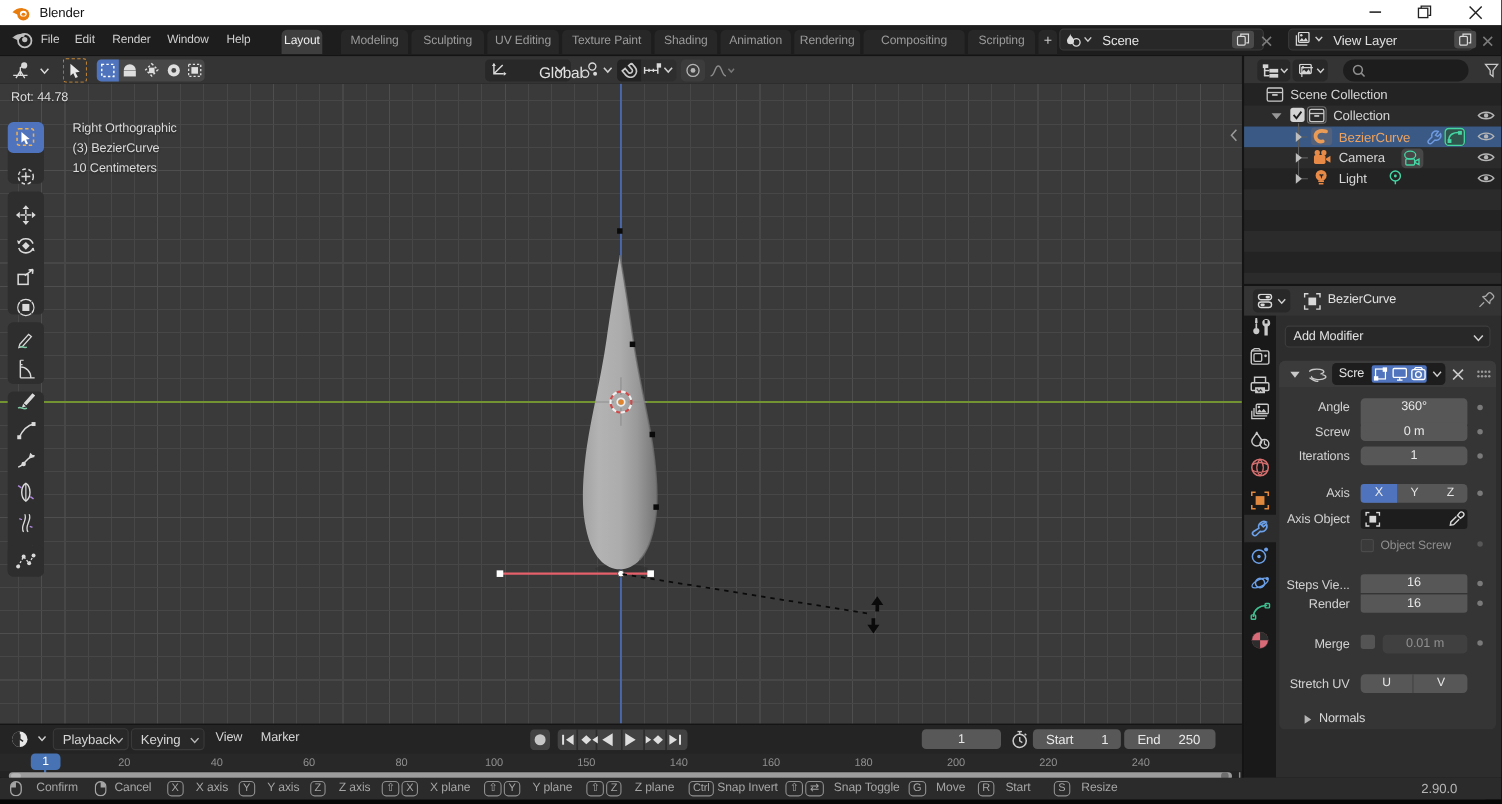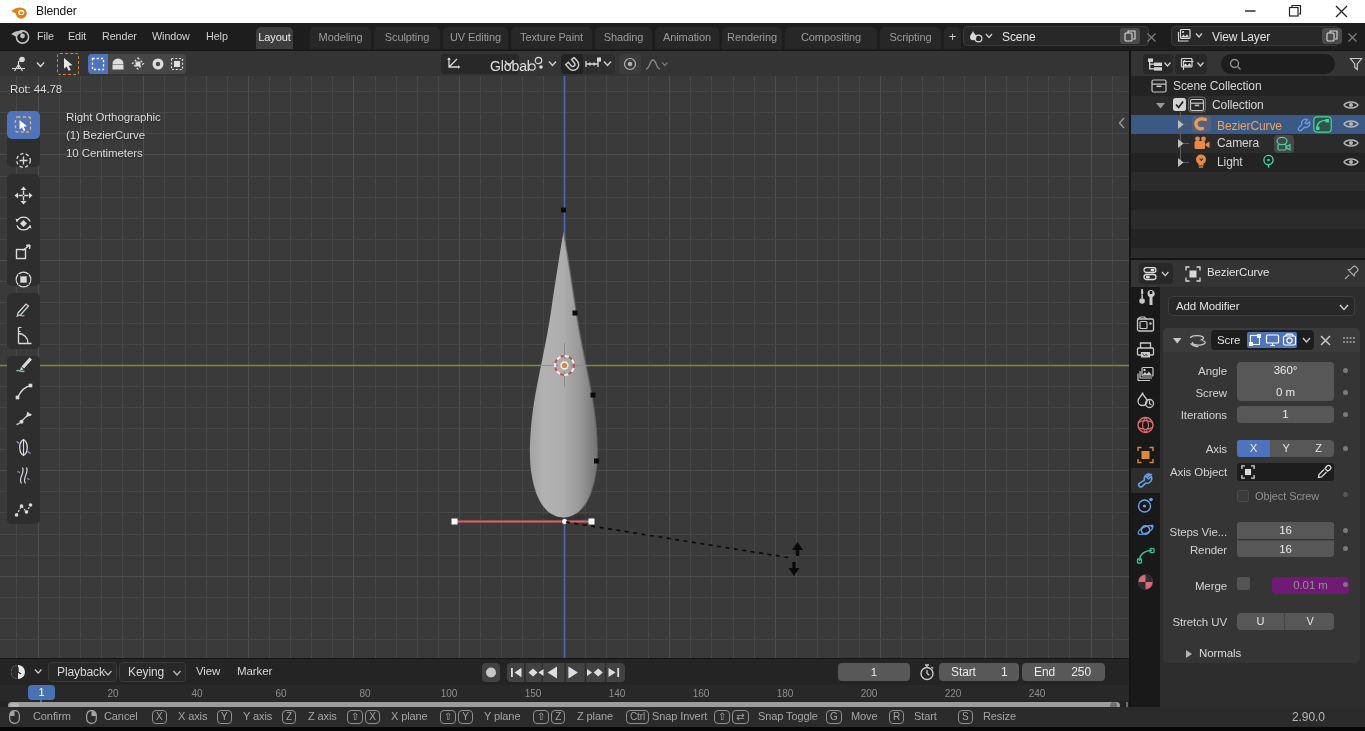--- a/index.html
+++ b/index.html
@@ -366,21 +366,21 @@
 
       <g fill="#0a0a0a">
         <path d="M797.5 466 l-5.5 8 h3.8 v6 h3.4 v-6 h3.8 Z"></path>
         <path d="M794 500 l-5.5 -8 h3.8 v-6 h3.4 v6 h3.8 Z"></path>
       </g>
 
       <path d="M1124 42 l-4.5 5 l4.5 5" stroke="#9a9a9a" stroke-width="1.4" fill="none"></path>
     </svg>
     <div class="ovl" style="left:10px;top:7px">Rot: 44.78</div>
     <div class="ovl" style="left:66px;top:35px">Right Orthographic</div>
-    <div class="ovl" style="left:66px;top:53px">(1) BezierCurve</div>
+    <div class="ovl" style="left:66px;top:53px">(3) BezierCurve</div>
     <div class="ovl" style="left:66px;top:71px">10 Centimeters</div>
 
     <div class="abs" style="left:7px;top:35px;width:33px;height:56px;background:#2e2e2e;border-radius:5px"></div>
     <div class="abs" style="left:7px;top:35px;width:33px;height:28px;background:#4f74bd;border-radius:5px"></div>
     <div class="abs" style="left:7px;top:98px;width:33px;height:112px;background:#2e2e2e;border-radius:5px"></div>
     <div class="abs" style="left:7px;top:217px;width:33px;height:56px;background:#2e2e2e;border-radius:5px"></div>
     <div class="abs" style="left:7px;top:280px;width:33px;height:168px;background:#2e2e2e;border-radius:5px"></div>
     <svg class="abs" style="left:7px;top:35px" width="33" height="413" viewBox="0 0 33 413">
       <g transform="translate(8.5,6)">
           <rect x="0" y="0" width="15" height="15" rx="2" fill="none" stroke="#f0b14f" stroke-width="1.4" stroke-dasharray="3 2.4"></rect>
@@ -741,21 +741,21 @@
     <div class="abs" style="left:124px;top:230px;color:#8f8f8f;font-size:11px">Object Screw</div>
     <div class="dot" style="left:212px;top:232px;background:#575757"></div>
     <div class="lbl" style="left:20px;top:266px;width:76px">Steps Vie...</div>
     <div class="fld" style="left:106px;top:262px;width:97px;height:17px;line-height:17px;border-radius:3px 3px 0 0">16</div>
     <div class="dot" style="left:212px;top:268px"></div>
     <div class="lbl" style="left:20px;top:284px;width:76px">Render</div>
     <div class="fld" style="left:106px;top:280px;width:97px;height:17px;line-height:17px;border-radius:0 0 3px 3px;border-top:1px solid #484848">16</div>
     <div class="dot" style="left:212px;top:286px"></div>
     <div class="lbl" style="left:20px;top:320px;width:76px">Merge</div>
     <div class="abs" style="left:106px;top:317px;width:13px;height:13px;background:#545454;border-radius:2.5px"></div>
-    <div class="fld" style="left:141px;top:317px;width:77px;height:17px;line-height:17px;background:#701a75;color:#909090">0.01 m</div>
+    <div class="fld" style="left:126px;top:317px;width:77px;height:17px;line-height:17px;background:#404040;color:#909090">0.01 m</div>
     <div class="dot" style="left:212px;top:322px"></div>
     <div class="lbl" style="left:20px;top:356px;width:76px">Stretch UV</div>
     <div class="fld" style="left:106px;top:353px;width:97px;height:17px"></div>
     <div class="abs" style="left:106px;top:353px;width:48px;height:17px;line-height:17px;text-align:center;font-size:11px;color:#e6e6e6;border-right:1px solid #434343">U</div>
     <div class="abs" style="left:155px;top:353px;width:48px;height:17px;line-height:17px;text-align:center;font-size:11px;color:#e6e6e6">V</div>
     <svg class="abs" style="left:53px;top:389px" width="10" height="10" viewBox="0 0 10 10">
         <path d="M2 1 l6 4 l-6 4 Z" fill="#b5b5b5"></path>
       </svg>
     <div class="abs" style="left:68px;top:387px;color:#dadada">Normals</div>
   </div>

